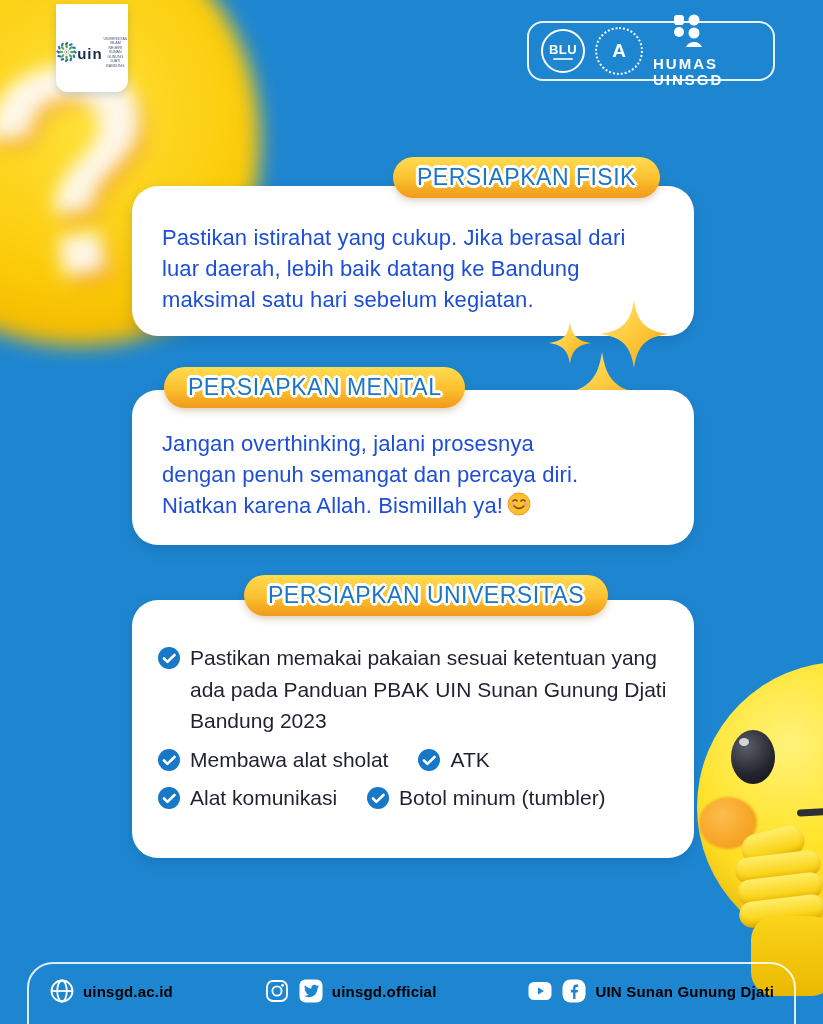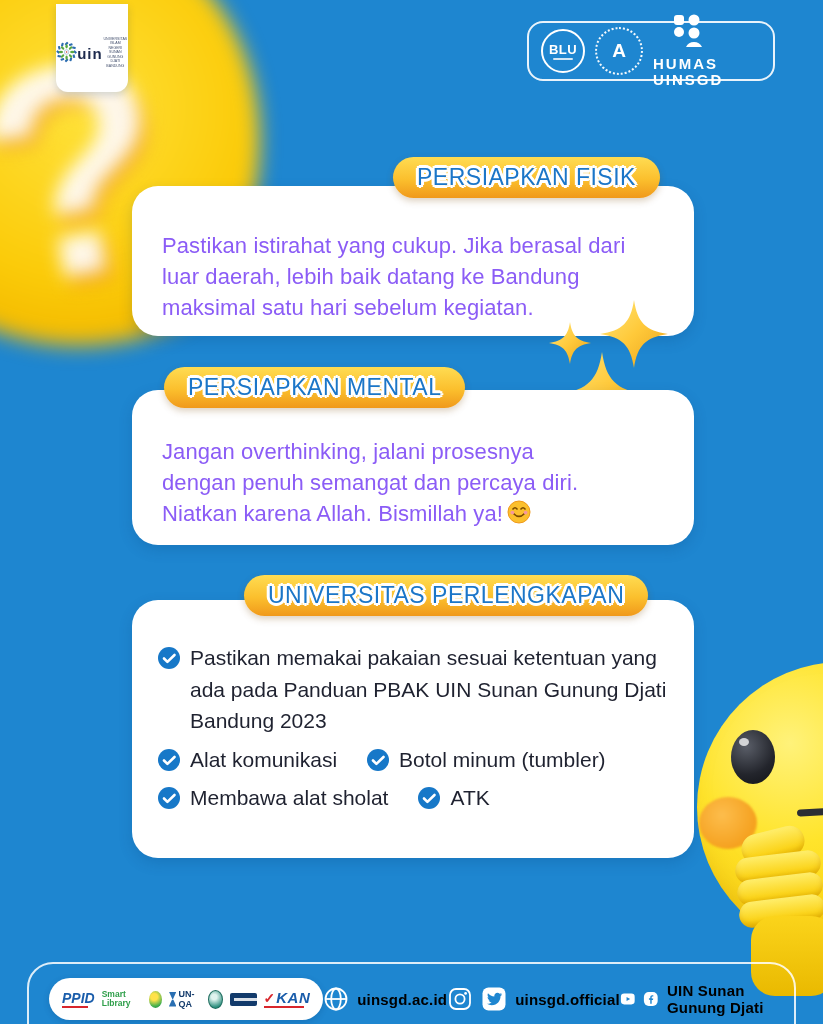--- a/index.html
+++ b/index.html
@@ -41,21 +41,21 @@
   .card3{left:132px;top:600px;width:562px;height:258px;padding:42px 22px 0 26px;}
   .pill{position:absolute;padding:7px 24px;border-radius:26px;
         background:linear-gradient(180deg,#FFDC52 0%,#FBBF2D 55%,#F0991B 100%);
         box-shadow:0 3px 7px rgba(120,70,0,.25);}
   .pill span{font-size:23px;font-weight:400;letter-spacing:.5px;color:#1B76C8;
         text-shadow:-2px -2px 0 #fff,2px -2px 0 #fff,-2px 2px 0 #fff,2px 2px 0 #fff,
                     -3px 0 0 #fff,3px 0 0 #fff,0 -3px 0 #fff,0 3px 0 #fff;}
   .pill1{left:393px;top:157px;}
   .pill2{left:164px;top:367px;}
   .pill3{left:244px;top:575px;}
-  .body-text{font-size:22px;line-height:1.42;color:#8b5cf6;letter-spacing:.1px;margin-top:8px;}
+  .body-text{font-size:22px;line-height:1.42;color:#1d4ed8;letter-spacing:.1px;}
   .card2 .body-text{max-width:442px;}
   .emoji-wrap{display:inline-block;vertical-align:-3px;margin-left:4px;}
 
   
   .chk-row{display:flex;gap:30px;margin-bottom:7px;}
   .chk-item{display:flex;gap:10px;font-size:21px;line-height:1.5;color:#1F2230;}
   .chk-item .ic{flex:0 0 22px;margin-top:5px;}
 
   
   .sparkle{position:absolute;}
@@ -224,86 +224,66 @@
           </svg>
         <span>Pastikan memakai pakaian sesuai ketentuan yang ada pada Panduan PBAK UIN Sunan Gunung Djati Bandung 2023</span>
       </div>
     </div>
     <div class="chk-row">
       <div class="chk-item">
         <svg class="ic" width="22" height="22" viewBox="0 0 22 22">
             <circle cx="11" cy="11" r="11" fill="#1778C8"></circle>
             <path d="M6 11.5 l3.4 3.4 L16.5 8" stroke="#fff" stroke-width="2.6" fill="none" stroke-linecap="round" stroke-linejoin="round"></path>
           </svg>
+        <span>Membawa alat sholat</span>
+      </div>
+      <div class="chk-item">
+        <svg class="ic" width="22" height="22" viewBox="0 0 22 22">
+            <circle cx="11" cy="11" r="11" fill="#1778C8"></circle>
+            <path d="M6 11.5 l3.4 3.4 L16.5 8" stroke="#fff" stroke-width="2.6" fill="none" stroke-linecap="round" stroke-linejoin="round"></path>
+          </svg>
+        <span>ATK</span>
+      </div>
+    </div>
+    <div class="chk-row">
+      <div class="chk-item">
+        <svg class="ic" width="22" height="22" viewBox="0 0 22 22">
+            <circle cx="11" cy="11" r="11" fill="#1778C8"></circle>
+            <path d="M6 11.5 l3.4 3.4 L16.5 8" stroke="#fff" stroke-width="2.6" fill="none" stroke-linecap="round" stroke-linejoin="round"></path>
+          </svg>
         <span>Alat komunikasi</span>
       </div>
       <div class="chk-item">
         <svg class="ic" width="22" height="22" viewBox="0 0 22 22">
             <circle cx="11" cy="11" r="11" fill="#1778C8"></circle>
             <path d="M6 11.5 l3.4 3.4 L16.5 8" stroke="#fff" stroke-width="2.6" fill="none" stroke-linecap="round" stroke-linejoin="round"></path>
           </svg>
         <span>Botol minum (tumbler)</span>
       </div>
     </div>
-    <div class="chk-row">
-      <div class="chk-item">
-        <svg class="ic" width="22" height="22" viewBox="0 0 22 22">
-            <circle cx="11" cy="11" r="11" fill="#1778C8"></circle>
-            <path d="M6 11.5 l3.4 3.4 L16.5 8" stroke="#fff" stroke-width="2.6" fill="none" stroke-linecap="round" stroke-linejoin="round"></path>
-          </svg>
-        <span>Membawa alat sholat</span>
-      </div>
-      <div class="chk-item">
-        <svg class="ic" width="22" height="22" viewBox="0 0 22 22">
-            <circle cx="11" cy="11" r="11" fill="#1778C8"></circle>
-            <path d="M6 11.5 l3.4 3.4 L16.5 8" stroke="#fff" stroke-width="2.6" fill="none" stroke-linecap="round" stroke-linejoin="round"></path>
-          </svg>
-        <span>ATK</span>
-      </div>
-    </div>
   </div>
   <div class="pill pill3">
-    <span>UNIVERSITAS PERLENGKAPAN</span>
+    <span>PERSIAPKAN UNIVERSITAS</span>
   </div>
 
   <div class="think">
     <div class="eye"></div>
     <div class="cheek"></div>
     <div class="mouth"></div>
     <div class="hand">
       <div class="finger" style="left:6px;top:0;width:64px;height:30px;border-radius:16px;transform:rotate(-14deg);"></div>
       <div class="finger" style="left:0;top:24px;"></div>
       <div class="finger" style="left:2px;top:46px;"></div>
       <div class="finger" style="left:4px;top:68px;"></div>
       <div class="wrist"></div>
     </div>
   </div>
 
   <div class="footer">
     <div class="footer-inner">
-      <div class="partners">
-        <div class="ppid">
-          <span>PPID</span><span class="bars"></span>
-        </div>
-        <div class="smart" style="max-width:40px;">Smart Library</div>
-        <div class="logo-dot ld-green"></div>
-        <div class="unqa">
-          <span class="hour"></span>
-          <span>UN-QA</span>
-        </div>
-        <div class="logo-dot ld-teal"></div>
-        <div class="navybar"></div>
-        <div class="kan">
-          <span class="row">
-              <span class="v">✓</span>
-              <span class="k">KAN</span>
-            </span>
-          <span class="sub"></span>
-        </div>
-      </div>
 
       <div class="social">
         <svg class="icn" width="26" height="26" viewBox="0 0 26 26" fill="none" stroke="#fff" stroke-width="1.8">
           <circle cx="13" cy="13" r="10.5"></circle>
             <ellipse cx="13" cy="13" rx="4.8" ry="10.5"></ellipse>
             <line x1="2.5" y1="13" x2="23.5" y2="13"></line>
         </svg>
         <span class="lbl">uinsgd.ac.id</span>
       </div>
 

